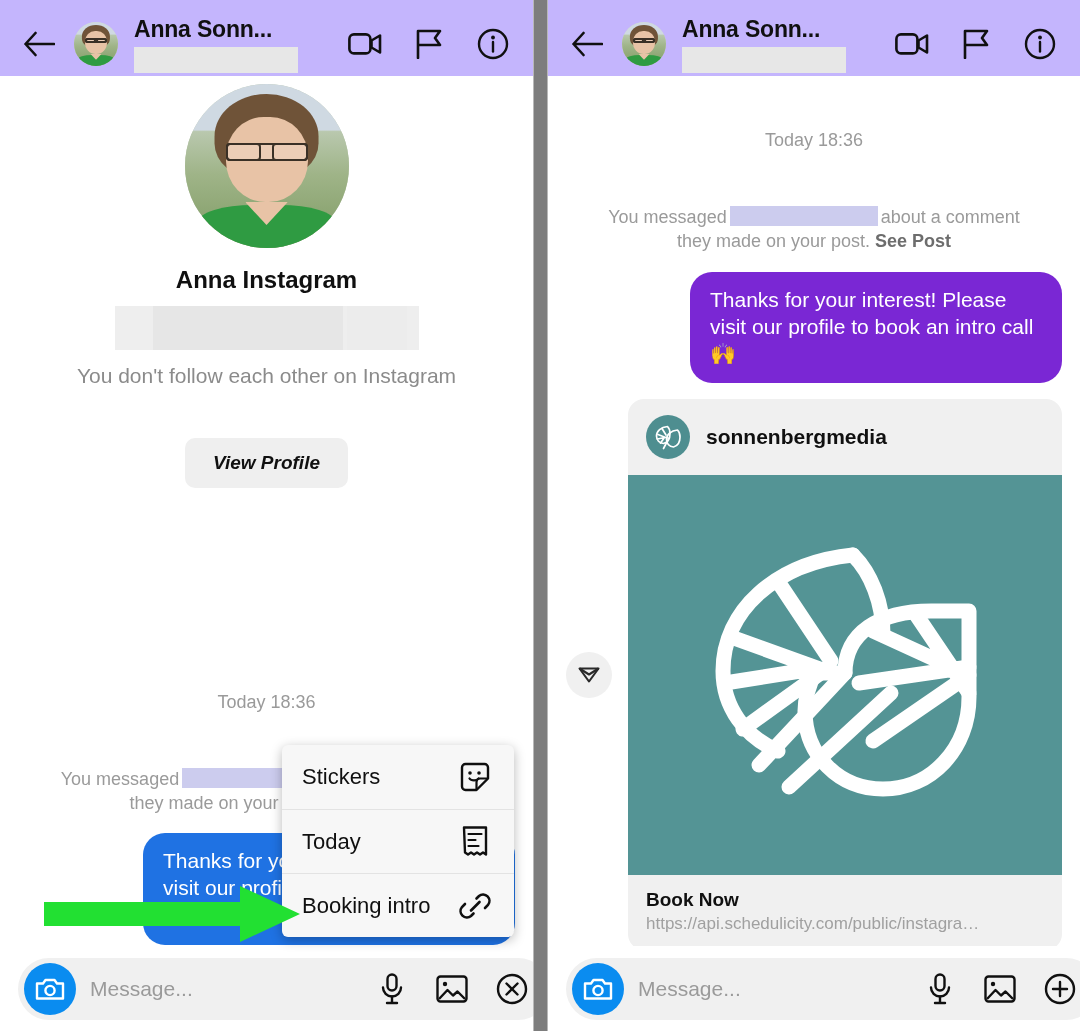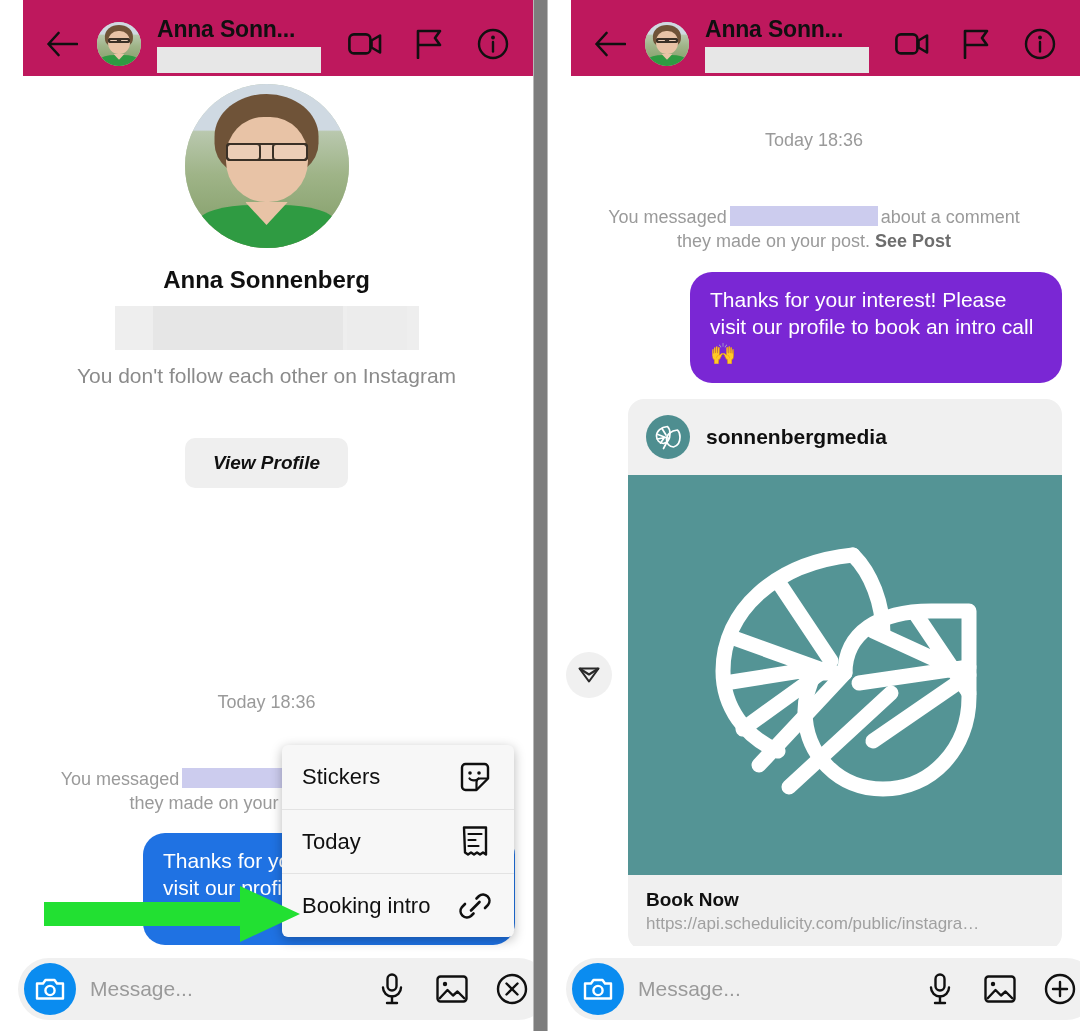--- a/index.html
+++ b/index.html
@@ -34,24 +34,23 @@
     box-shadow: inset 1px 0 0 #b8b8b8, inset -1px 0 0 #b8b8b8;
   }
   .panel-right { width: 532px; }
 
   
   .chat-header {
     height: 76px;
     display: flex;
     align-items: center;
     padding: 12px 22px 0 18px;
-    background: #be185d;
+    background: #c4b5fd;
     position: relative;
     z-index: 5;
-    margin-left: 23px;
   }
   .back-arrow {
     width: 42px; height: 42px;
     display: flex; align-items: center; justify-content: center;
     flex: 0 0 auto;
   }
   .hdr-avatar {
     width: 44px; height: 44px;
     border-radius: 50%;
     margin-left: 14px;
@@ -403,21 +402,21 @@
 
     <div class="profile-block">
       <div class="big-avatar">
         <div class="ph-bg"></div>
           <div class="ph-hair"></div>
           <div class="ph-face"></div>
         <div class="ph-glass"></div>
           <div class="ph-shirt"></div>
           <div class="ph-collar"></div>
       </div>
-      <div class="profile-name">Anna Sonnenberg</div>
+      <div class="profile-name">Anna Instagram</div>
       <div class="profile-redact"></div>
       <div class="profile-sub">You don't follow each other on Instagram</div>
       <button class="view-profile-btn">View Profile</button>
     </div>
 
     <div class="thread thread-left">
       <div class="day-stamp">Today 18:36</div>
       <div class="sys-note">
         <span>You messaged</span><span class="sys-redact"></span><span>about a comment they made on your post.</span>
         <span class="sys-strong">See Post</span>

